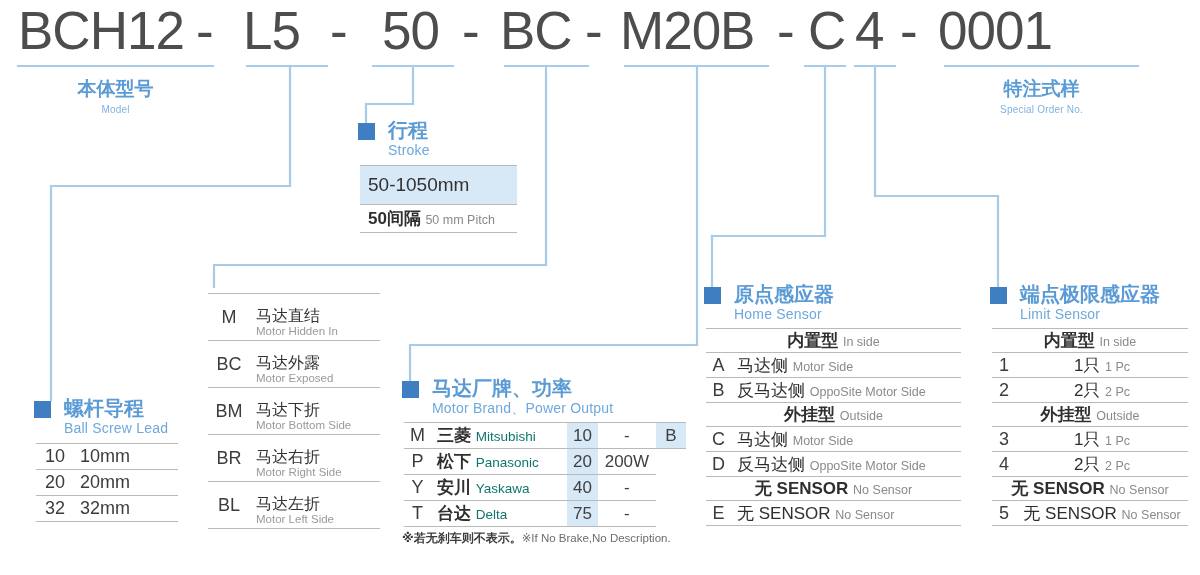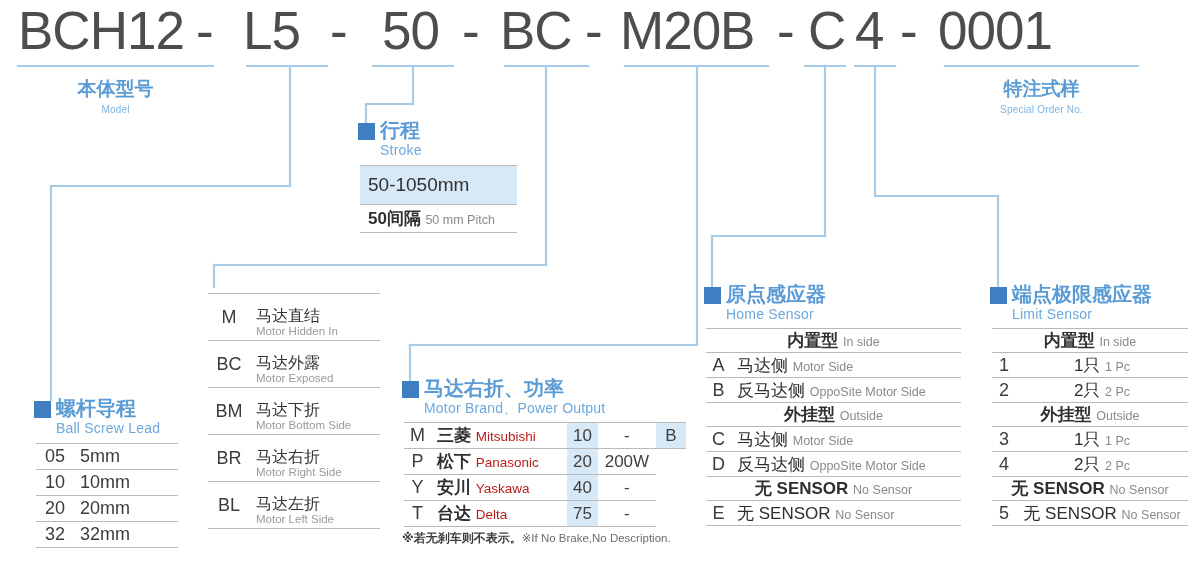--- a/index.html
+++ b/index.html
@@ -20,21 +20,21 @@
     white-space:nowrap;
   }
   #code .seg {
     position:absolute; top:0;
     font-size:53px; line-height:58px; font-weight:400;
     color:#4d4d4d; letter-spacing:-1px;
   }
 
   
   .grp { position:absolute; }
-  .ttl { display:flex; align-items:flex-start; gap:5px; }
+  .ttl { display:flex; align-items:flex-start; gap:13px; }
   .marker { width:17px; height:17px; background:#3f7fc1; flex:0 0 auto; margin-top:3px; }
   .ttl-tx { line-height:1; }
   .cn { font-size:20px; font-weight:700; color:#5b9bd5; letter-spacing:0px; white-space:nowrap; }
   .en { font-size:14px; color:#6ea8dc; margin-top:3px; letter-spacing:0.2px; white-space:nowrap; }
 
   
   .ctitle { position:absolute; text-align:center; }
   .ctitle .cn { font-size:19px; font-weight:700; color:#5b9bd5; }
   .ctitle .en { font-size:10px; color:#7fb3e0; margin-top:2px; }
 
@@ -47,21 +47,21 @@
     vertical-align:middle;
     white-space:nowrap;
     background:#fff;
   }
   td.k { background:#d7e8f7; text-align:center; font-size:18px; color:#3c3c3c; font-weight:400; }
   td.v { font-size:18px; color:#3c3c3c; }
   td.band { background:#cfe4f6; text-align:center; }
   .zh { font-size:17px; color:#2f2f2f; font-weight:700; }
   .zhn { font-size:17px; color:#2f2f2f; font-weight:400; }
   .enm { font-size:12.5px; color:#8a8a8a; font-weight:400; }
-  .en2 { font-size:13.5px; color:#b91c1c; font-weight:400; }
+  .en2 { font-size:13.5px; color:#0f766e; font-weight:400; }
   .stack .zh2 { font-size:16px; color:#333; display:block; line-height:1.05; font-weight:400;}
   .stack .en3 { font-size:11.5px; color:#9a9a9a; display:block; line-height:1.15; }
 
   
   #tbl-lead td.k { width:38px; height:26px; }
   #tbl-lead td.v { width:104px; }
 
   
   #tbl-mpos td.k { width:42px; font-size:18px; }
   #tbl-mpos td.v { width:130px; padding-top:14px; padding-bottom:2px; }
@@ -189,24 +189,20 @@
     <div class="ttl">
       <div class="marker"></div>
       <div class="ttl-tx">
         <div class="cn">螺杆导程</div>
         <div class="en">Ball Screw Lead</div>
       </div>
     </div>
     <table class="spec" id="tbl-lead" style="margin-top:8px; margin-left:2px;">
       <tbody>
           <tr>
-            <td class="k">05</td>
-            <td class="v">5mm</td>
-          </tr>
-          <tr>
             <td class="k">10</td>
             <td class="v">10mm</td>
           </tr>
           <tr>
             <td class="k">20</td>
             <td class="v">20mm</td>
           </tr>
           <tr>
             <td class="k">32</td>
             <td class="v">32mm</td>
@@ -254,21 +250,21 @@
             </td>
           </tr>
         </tbody>
     </table>
   </div>
 
   <div class="grp" style="left:402px; top:378px;">
     <div class="ttl">
       <div class="marker"></div>
       <div class="ttl-tx">
-        <div class="cn">马达右折、功率</div>
+        <div class="cn">马达厂牌、功率</div>
         <div class="en">Motor Brand、Power Output</div>
       </div>
     </div>
     <table class="spec" id="tbl-brand" style="margin-top:7px; margin-left:2px;">
       <tbody>
           <tr>
             <td class="k">M</td>
             <td class="nm"><span class="zh">三菱 </span><span class="en2">Mitsubishi</span></td>
             <td class="pw">10</td>
             <td class="wt">-</td>

